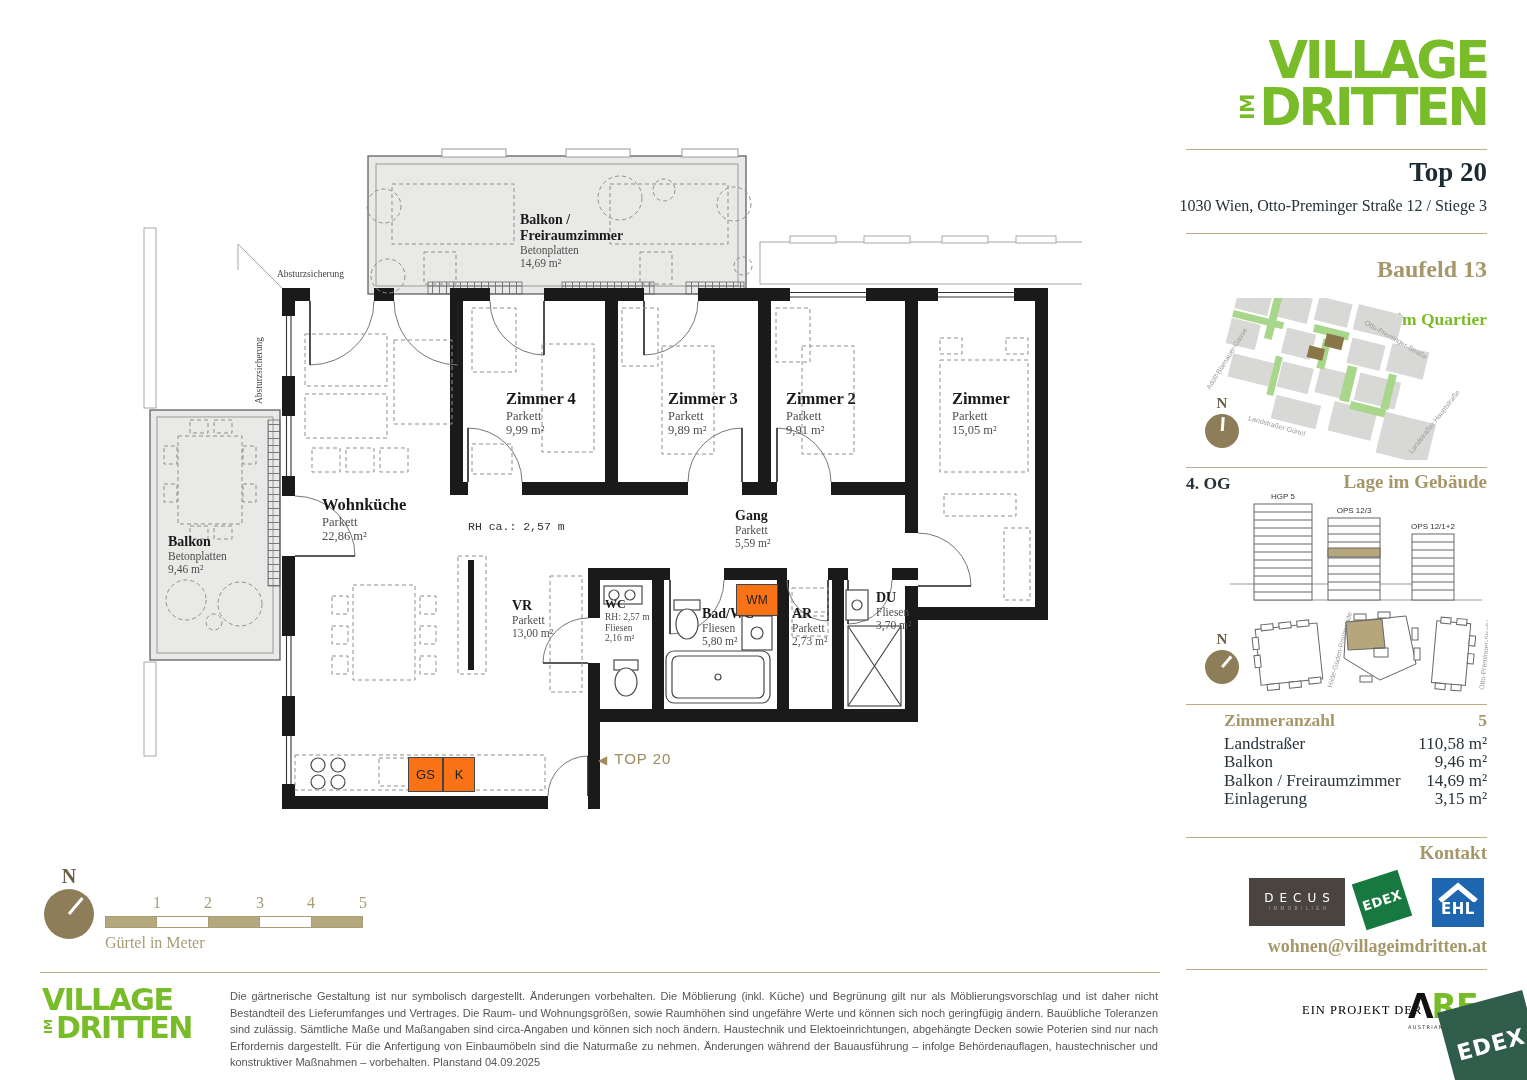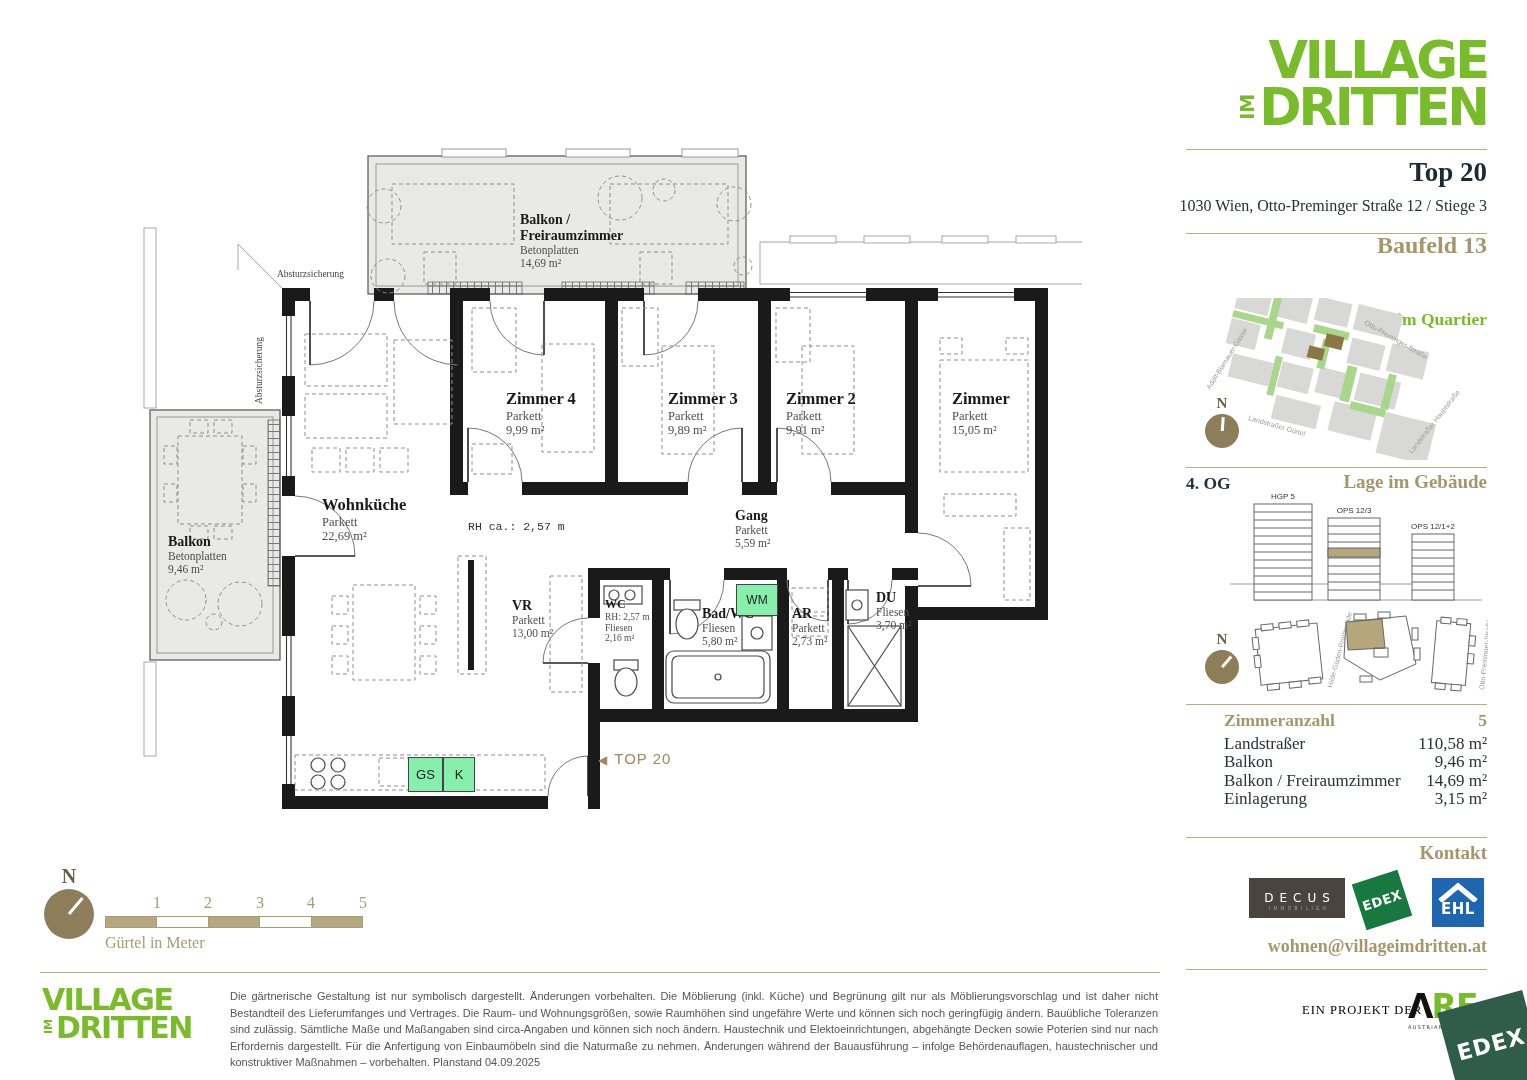--- a/index.html
+++ b/index.html
@@ -13,34 +13,34 @@
   
   .brand{position:absolute;text-align:right;color:#79bc29;font-family:"DejaVu Sans",sans-serif;font-weight:bold;line-height:0.92;}
   .brand .l1{font-size:51px;letter-spacing:-3px;}
   .brand .row2{display:flex;justify-content:flex-end;align-items:center;}
   .brand .im{font-size:19px;letter-spacing:0px;transform:rotate(-90deg);width:22px;flex:0 0 22px;}
   .brand .l2{font-size:51px;letter-spacing:-3px;}
   .brand.small .l1,.brand.small .l2{font-size:30px;letter-spacing:-1.5px;}
   .brand.small .im{font-size:11px;width:14px;flex:0 0 14px;}
   .unit-title{position:absolute;right:40px;top:157px;font:bold 27px "Liberation Serif",serif;color:#1c2b33;}
   .address{position:absolute;right:40px;top:197px;font:16px "Liberation Serif",serif;color:#243038;}
-  .baufeld{position:absolute;right:40px;top:232px;font:bold 24px "Liberation Serif",serif;color:#a6976a;}
+  .baufeld{position:absolute;right:40px;top:256px;font:bold 24px "Liberation Serif",serif;color:#a6976a;}
   .lage-q{position:absolute;right:40px;top:277px;font:bold 17.5px "Liberation Serif",serif;color:#79bc29;margin-top:32px;}
   .og{position:absolute;left:1186px;top:473px;font:bold 17.5px "Liberation Serif",serif;color:#22313b;}
   .lage-g{position:absolute;right:40px;top:471px;font:bold 19px "Liberation Serif",serif;color:#a6976a;}
 
   .facts{position:absolute;left:1224px;top:711px;width:263px;font-family:"Liberation Serif",serif;}
   .facts .frow{display:flex;justify-content:space-between;font-size:17px;color:#27323a;line-height:18.5px;}
   .facts .frow.tan{font-weight:bold;color:#a6976a;font-size:17.5px;margin-bottom:5px;}
 
   .kontakt-title{position:absolute;right:40px;top:842px;font:bold 19px "Liberation Serif",serif;color:#a6976a;}
   .email{position:absolute;right:40px;top:936px;font:bold 18px "Liberation Serif",serif;color:#a6976a;margin-left:8px;}
 
   
-  .decus{position:absolute;left:1249px;top:878px;width:96px;height:40px;background:#4a4440;text-align:center;}
+  .decus{position:absolute;left:1249px;top:878px;width:96px;height:48px;background:#4a4440;text-align:center;}
   .decus .dn{color:#fff;font-family:"DejaVu Sans",sans-serif;font-size:12px;letter-spacing:6px;margin:13px 0 1px 6px;}
   .decus .ds{color:#a79f99;font-size:4.5px;letter-spacing:3.4px;margin-left:4px;}
   .edex-k{position:absolute;left:1358px;top:876px;width:48px;height:48px;background:#17793f;transform:rotate(-18deg);display:flex;align-items:center;justify-content:center;}
   .edex-k span{color:#fff;font-weight:bold;font-size:13px;letter-spacing:0.5px;font-family:"DejaVu Sans",sans-serif;}
   .ehl{position:absolute;left:1432px;top:878px;width:52px;height:49px;background:#1f66b0;text-align:center;}
   .ehl svg{display:block;margin:4px auto 0;}
   .ehl .ehl-t{color:#fff;font-weight:bold;font-size:15px;font-family:"DejaVu Sans",sans-serif;margin-top:-2px;letter-spacing:0.5px;}
 
   
   .compass{position:absolute;text-align:center;color:#6b5f45;font-family:"Liberation Serif",serif;font-weight:bold;}
@@ -74,21 +74,21 @@
 
   
   .rlabel{position:absolute;font-family:"Liberation Serif",serif;color:#1a1a1a;line-height:1.14;white-space:nowrap;}
   .rlabel .nm{font-weight:bold;font-size:14px;}
   .rlabel .sub{font-size:11.5px;color:#4f4f4f;}
   .rlabel.lg .nm{font-size:16.5px;}
   .rlabel.lg .sub{font-size:12.5px;}
   .rlabel.sm .nm{font-size:12px;}
   .rlabel.sm .sub{font-size:9.5px;}
   .note{position:absolute;font-family:Liberation Mono, monospace;color:#333;margin-left:40px;}
-  .cell{position:absolute;border:1px solid #444;background:#86efac;display:flex;align-items:center;justify-content:center;font-family:"Liberation Sans",sans-serif;color:#222;}
+  .cell{position:absolute;border:1px solid #444;background:#f97316;display:flex;align-items:center;justify-content:center;font-family:"Liberation Sans",sans-serif;color:#222;}
   .top20{position:absolute;font-family:"Liberation Sans",sans-serif;font-size:15px;color:#a08a5e;letter-spacing:1px;}
   .top20 .arr{font-size:12px;margin-right:6px;}
   .absturz{position:absolute;font-size:9.5px;color:#444;font-family:"Liberation Serif",serif;}
 </style>
 </head>
 <body>
 
 <div class="page">
 
   <svg class="abs" style="left:142px;top:148px;" width="940" height="680" viewBox="0 0 940 680">
@@ -298,21 +298,21 @@
     <div class="sub">14,69 m²</div>
   </div>
   <div class="rlabel" style="left:168px;top:534px;">
     <div class="nm">Balkon</div>
     <div class="sub">Betonplatten</div>
     <div class="sub">9,46 m²</div>
   </div>
   <div class="rlabel lg" style="left:322px;top:496px;">
     <div class="nm">Wohnküche</div>
     <div class="sub">Parkett</div>
-    <div class="sub">22,69 m²</div>
+    <div class="sub">22,86 m²</div>
   </div>
   <div class="note" style="left:428px;top:520px;font-size:11.5px;">RH ca.: 2,57 m</div>
   <div class="rlabel lg" style="left:506px;top:390px;">
     <div class="nm">Zimmer 4</div>
     <div class="sub">Parkett</div>
     <div class="sub">9,99 m²</div>
   </div>
   <div class="rlabel lg" style="left:668px;top:390px;">
     <div class="nm">Zimmer 3</div>
     <div class="sub">Parkett</div>

